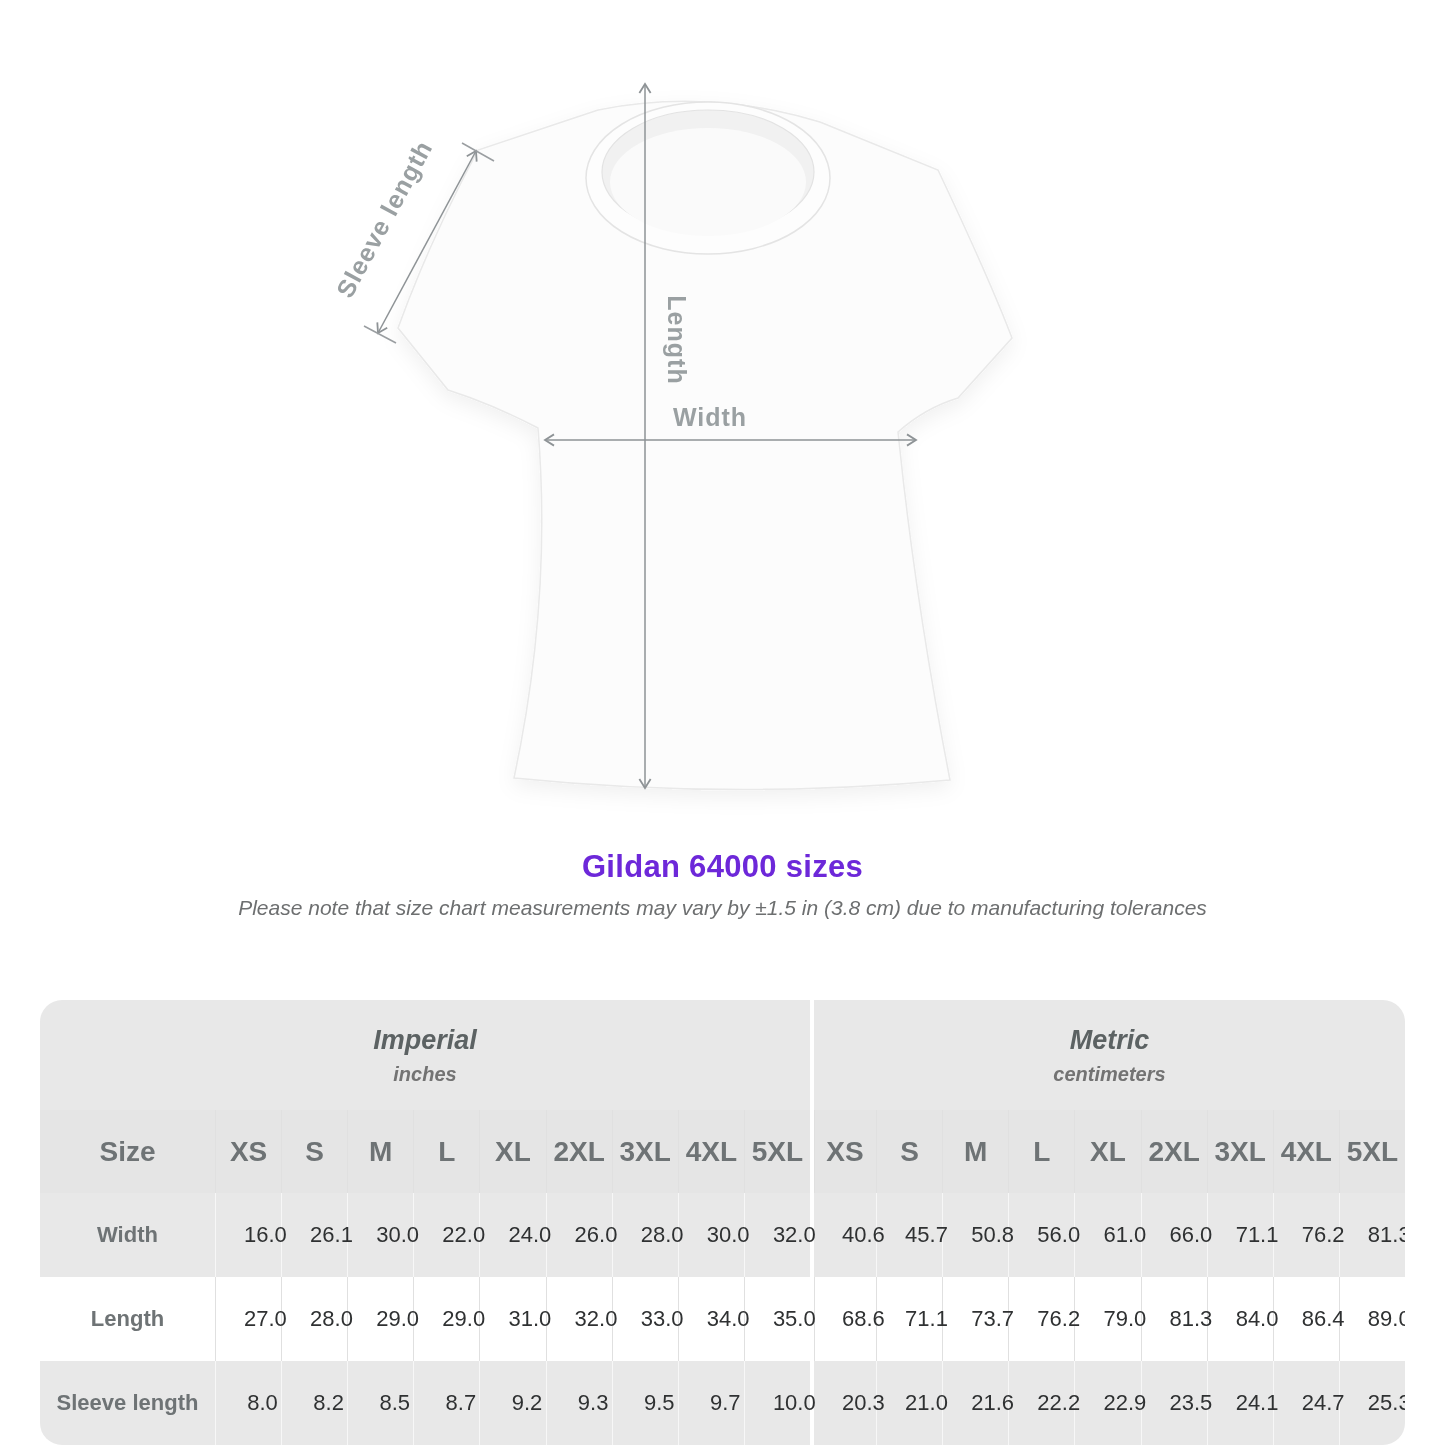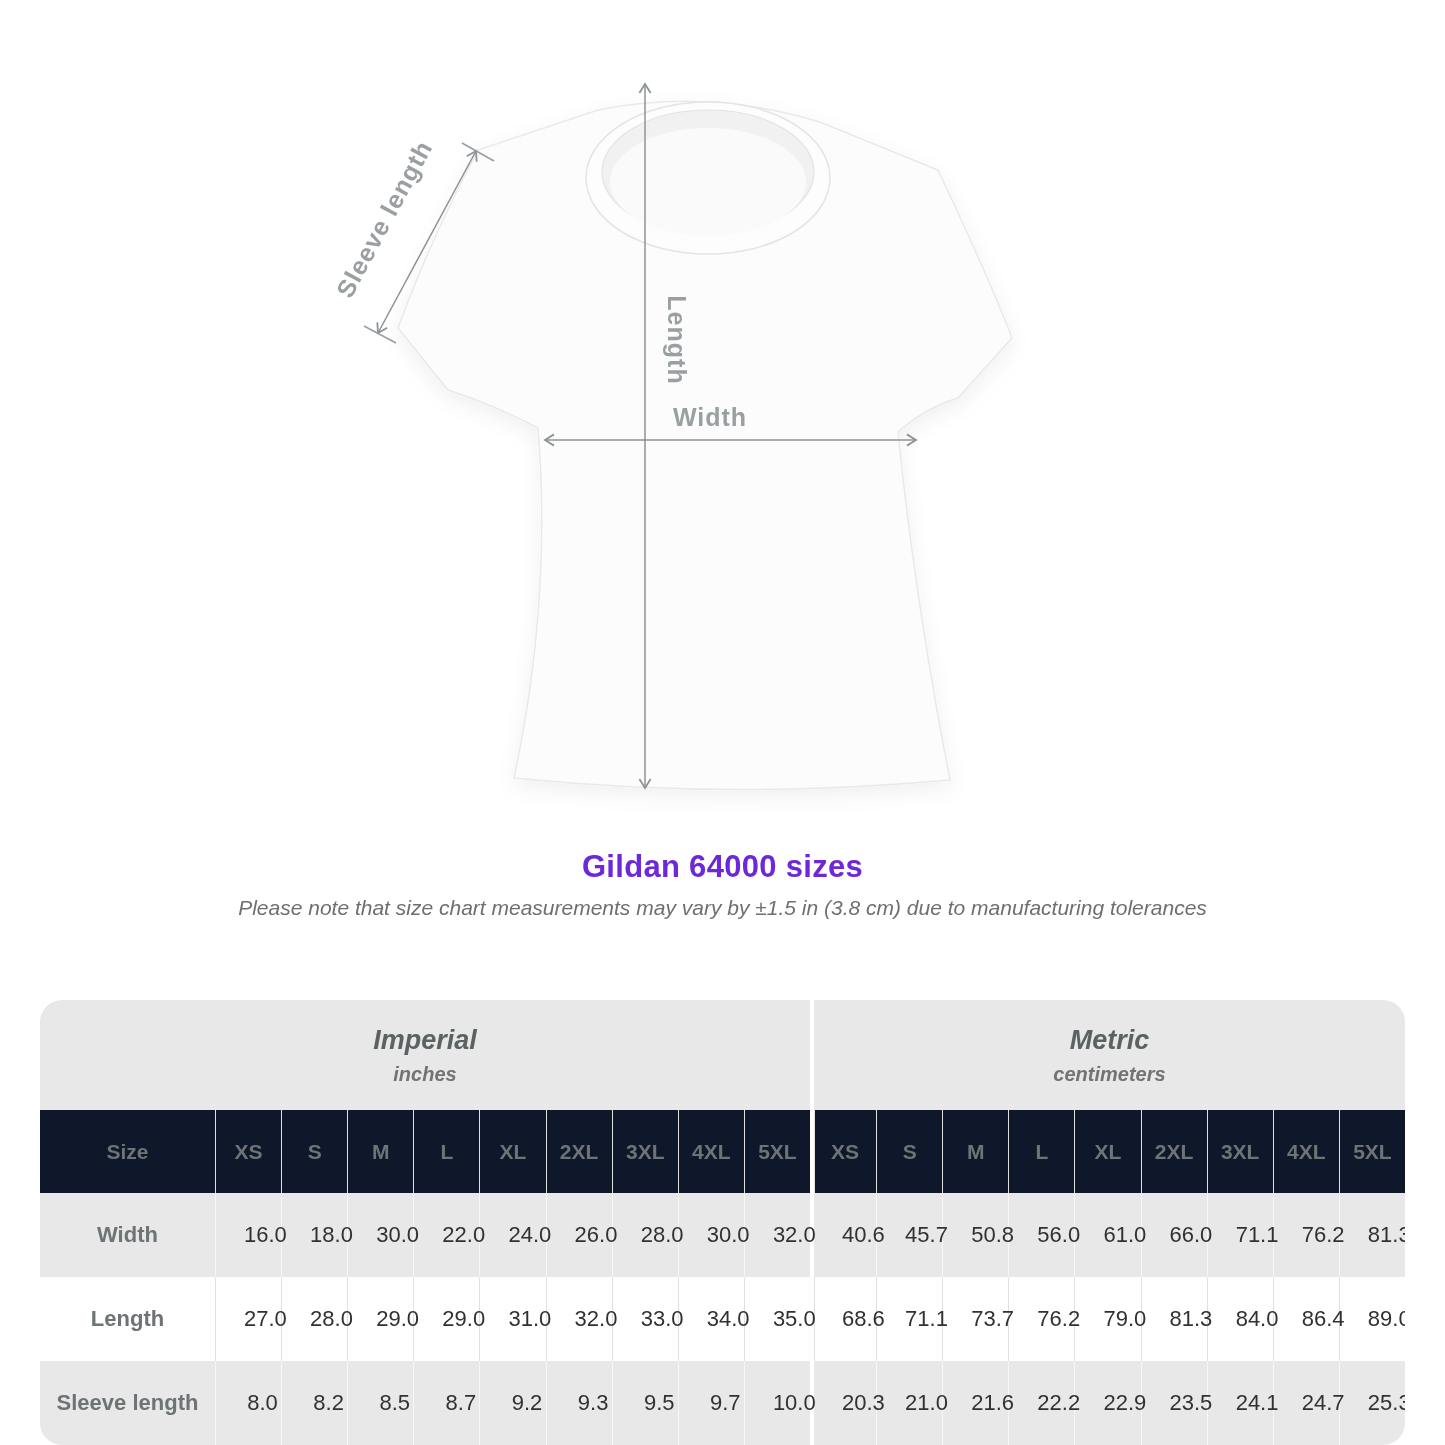--- a/index.html
+++ b/index.html
@@ -39,21 +39,21 @@
     width:100%; border-collapse:separate; border-spacing:0; table-layout:fixed;
   }
   th, td { padding:0; margin:0; text-align:center; vertical-align:middle; }
   col.c-label { width:175px; }
 
   .group-row th { background:#e8e8e8; height:110px; }
   .group-cell.metric { border-left:4px solid #ffffff;text-align:center; }
   .g-name { font-size:27px; font-weight:bold; font-style:italic; color:#5c6263; }
   .g-unit { font-size:20px; font-style:italic; color:#737373; margin-top:7px; }
 
-  .sizes-row th { background:#0f172a; height:83px; font-size:21px; font-weight:bold; color:#6e7375; }
+  .sizes-row th { background:#e5e5e5; height:83px; font-size:28px; font-weight:bold; color:#6e7375; }
   .sizes-row th + th { border-left:1px solid #e0e0e0; }
 
   tbody td { height:84px; background:#ffffff; font-size:22px; color:#2f3132; }
   tbody td + td { border-left:1px solid #e0e0e0;padding-left:28px; }
   tbody td.row-label { font-weight:bold; color:#6e7375; }
   tbody tr.shaded td { background:#e8e8e8; border-left-color:#f7f7f7; }
   .metric-start { border-left:4px solid #ffffff !important; }
   .sizes-row .metric-start,
   tbody tr:not(.shaded) .metric-start { box-shadow: inset 1px 0 0 #e0e0e0; }
 </style>
@@ -165,21 +165,21 @@
             <th>2XL</th>
             <th>3XL</th>
             <th>4XL</th>
             <th>5XL</th>
           </tr>
       </thead>
       <tbody>
           <tr class="shaded">
             <td class="row-label">Width</td>
             <td>16.0</td>
-            <td>18.0</td>
+            <td>26.1</td>
             <td>30.0</td>
             <td>22.0</td>
             <td>24.0</td>
             <td>26.0</td>
             <td>28.0</td>
             <td>30.0</td>
             <td>32.0</td>
             <td class="metric-start">40.6</td>
             <td>45.7</td>
             <td>50.8</td>

